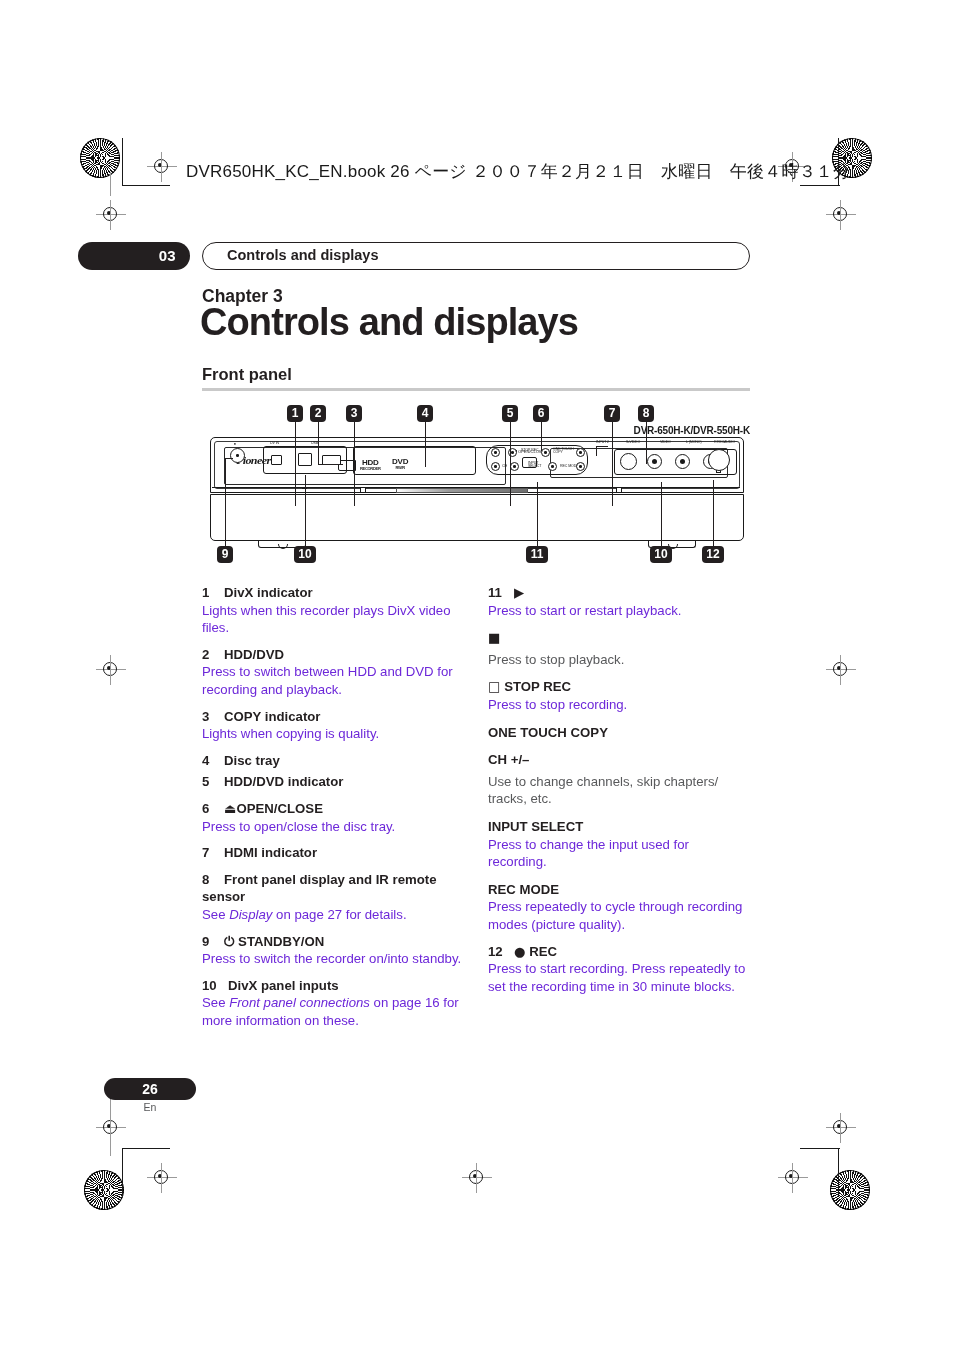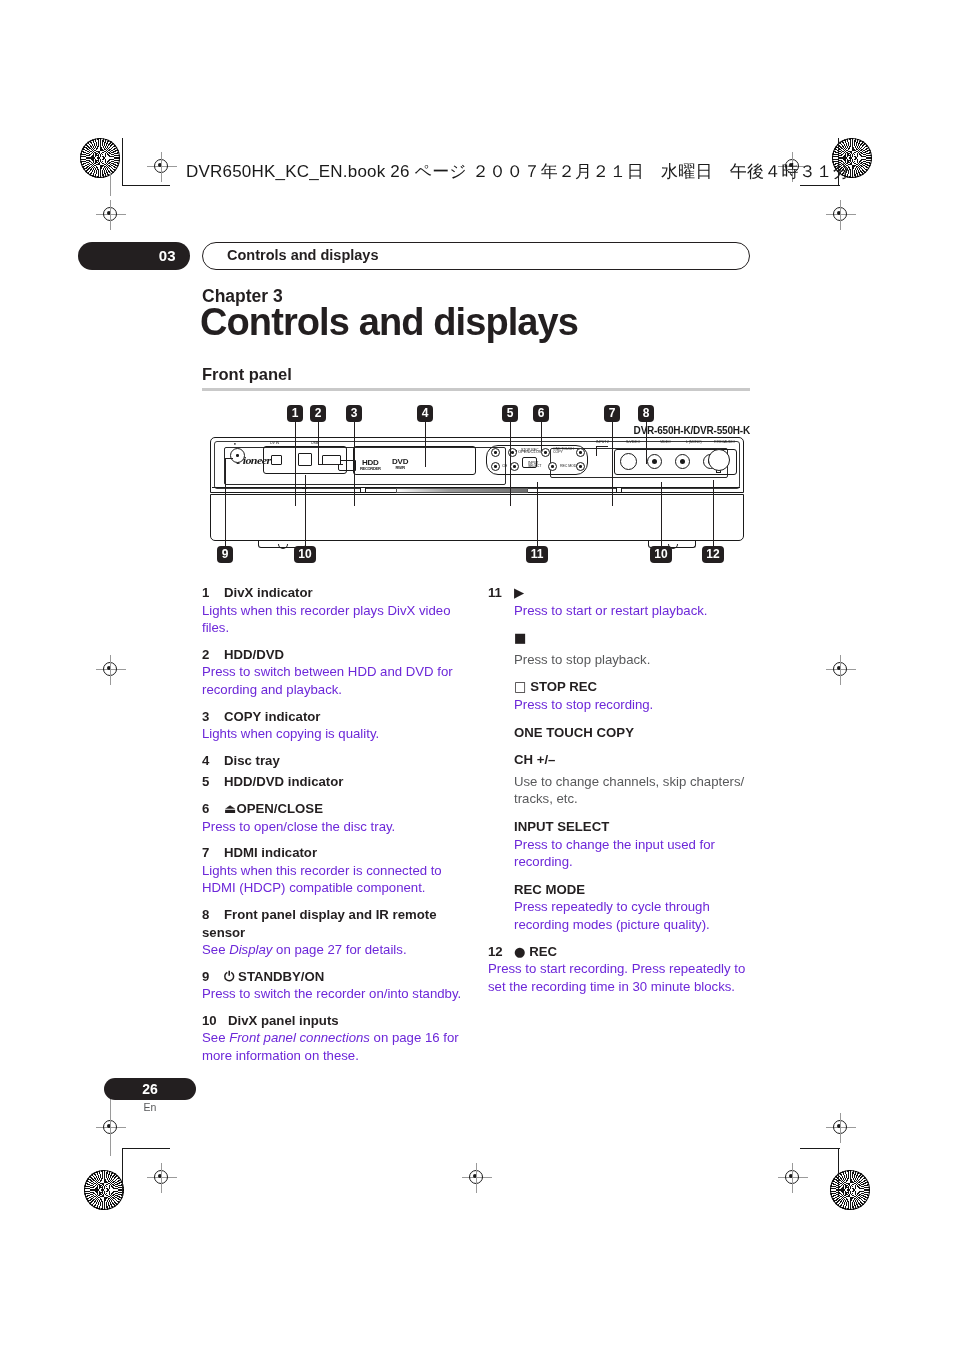--- a/index.html
+++ b/index.html
@@ -121,21 +121,21 @@
   .colL{left:202px;}
   .colR{left:488px;}
   .h{font-weight:bold;color:#231f20;font-size:13.2px;line-height:17.6px;margin-top:9px;}
   .h:first-child{margin-top:0;}
   .h .n{display:inline-block;min-width:22px;}
   .h .n2{display:inline-block;min-width:26px;}
   .p{color:#6d28d9;margin-top:0;}
   .p em{font-style:italic;}
   .sub{font-weight:bold;color:#231f20;margin-top:10px;}
   .gp{color:#58595b;margin-top:4px;}
-  .indent{margin-left:26px;}
+  .indent{}
   .glyph{font-family:"DejaVu Sans",sans-serif;}
 
   
   .pagenum{
     position:absolute;left:104px;top:1078px;width:92px;height:22px;background:#231f20;
     border-radius:11px;color:#fff;font-weight:bold;font-size:14px;line-height:22px;
     text-align:center;
   }
   .pagelang{position:absolute;left:104px;top:1101px;width:92px;text-align:center;
     font-size:10.5px;color:#58595b;}
@@ -347,21 +347,20 @@
     </div>
 
     <div class="h">
       <span class="n">6</span><span class="glyph">⏏</span><span>OPEN/CLOSE</span>
     </div>
     <div class="p">Press to open/close the disc tray.</div>
 
     <div class="h">
       <span class="n">7</span><span>HDMI indicator</span>
     </div>
-    <div class="p">Lights when this recorder is connected to HDMI (HDCP) compatible component.</div>
 
     <div class="h">
       <span class="n">8</span><span>Front panel display and IR remote sensor</span>
     </div>
     <div class="p">
       <span>See </span><em>Display</em><span> on page 27 for details.</span>
     </div>
 
     <div class="h">
       <span class="n">9</span><span class="glyph">⏻</span> <span>STANDBY/ON</span>

